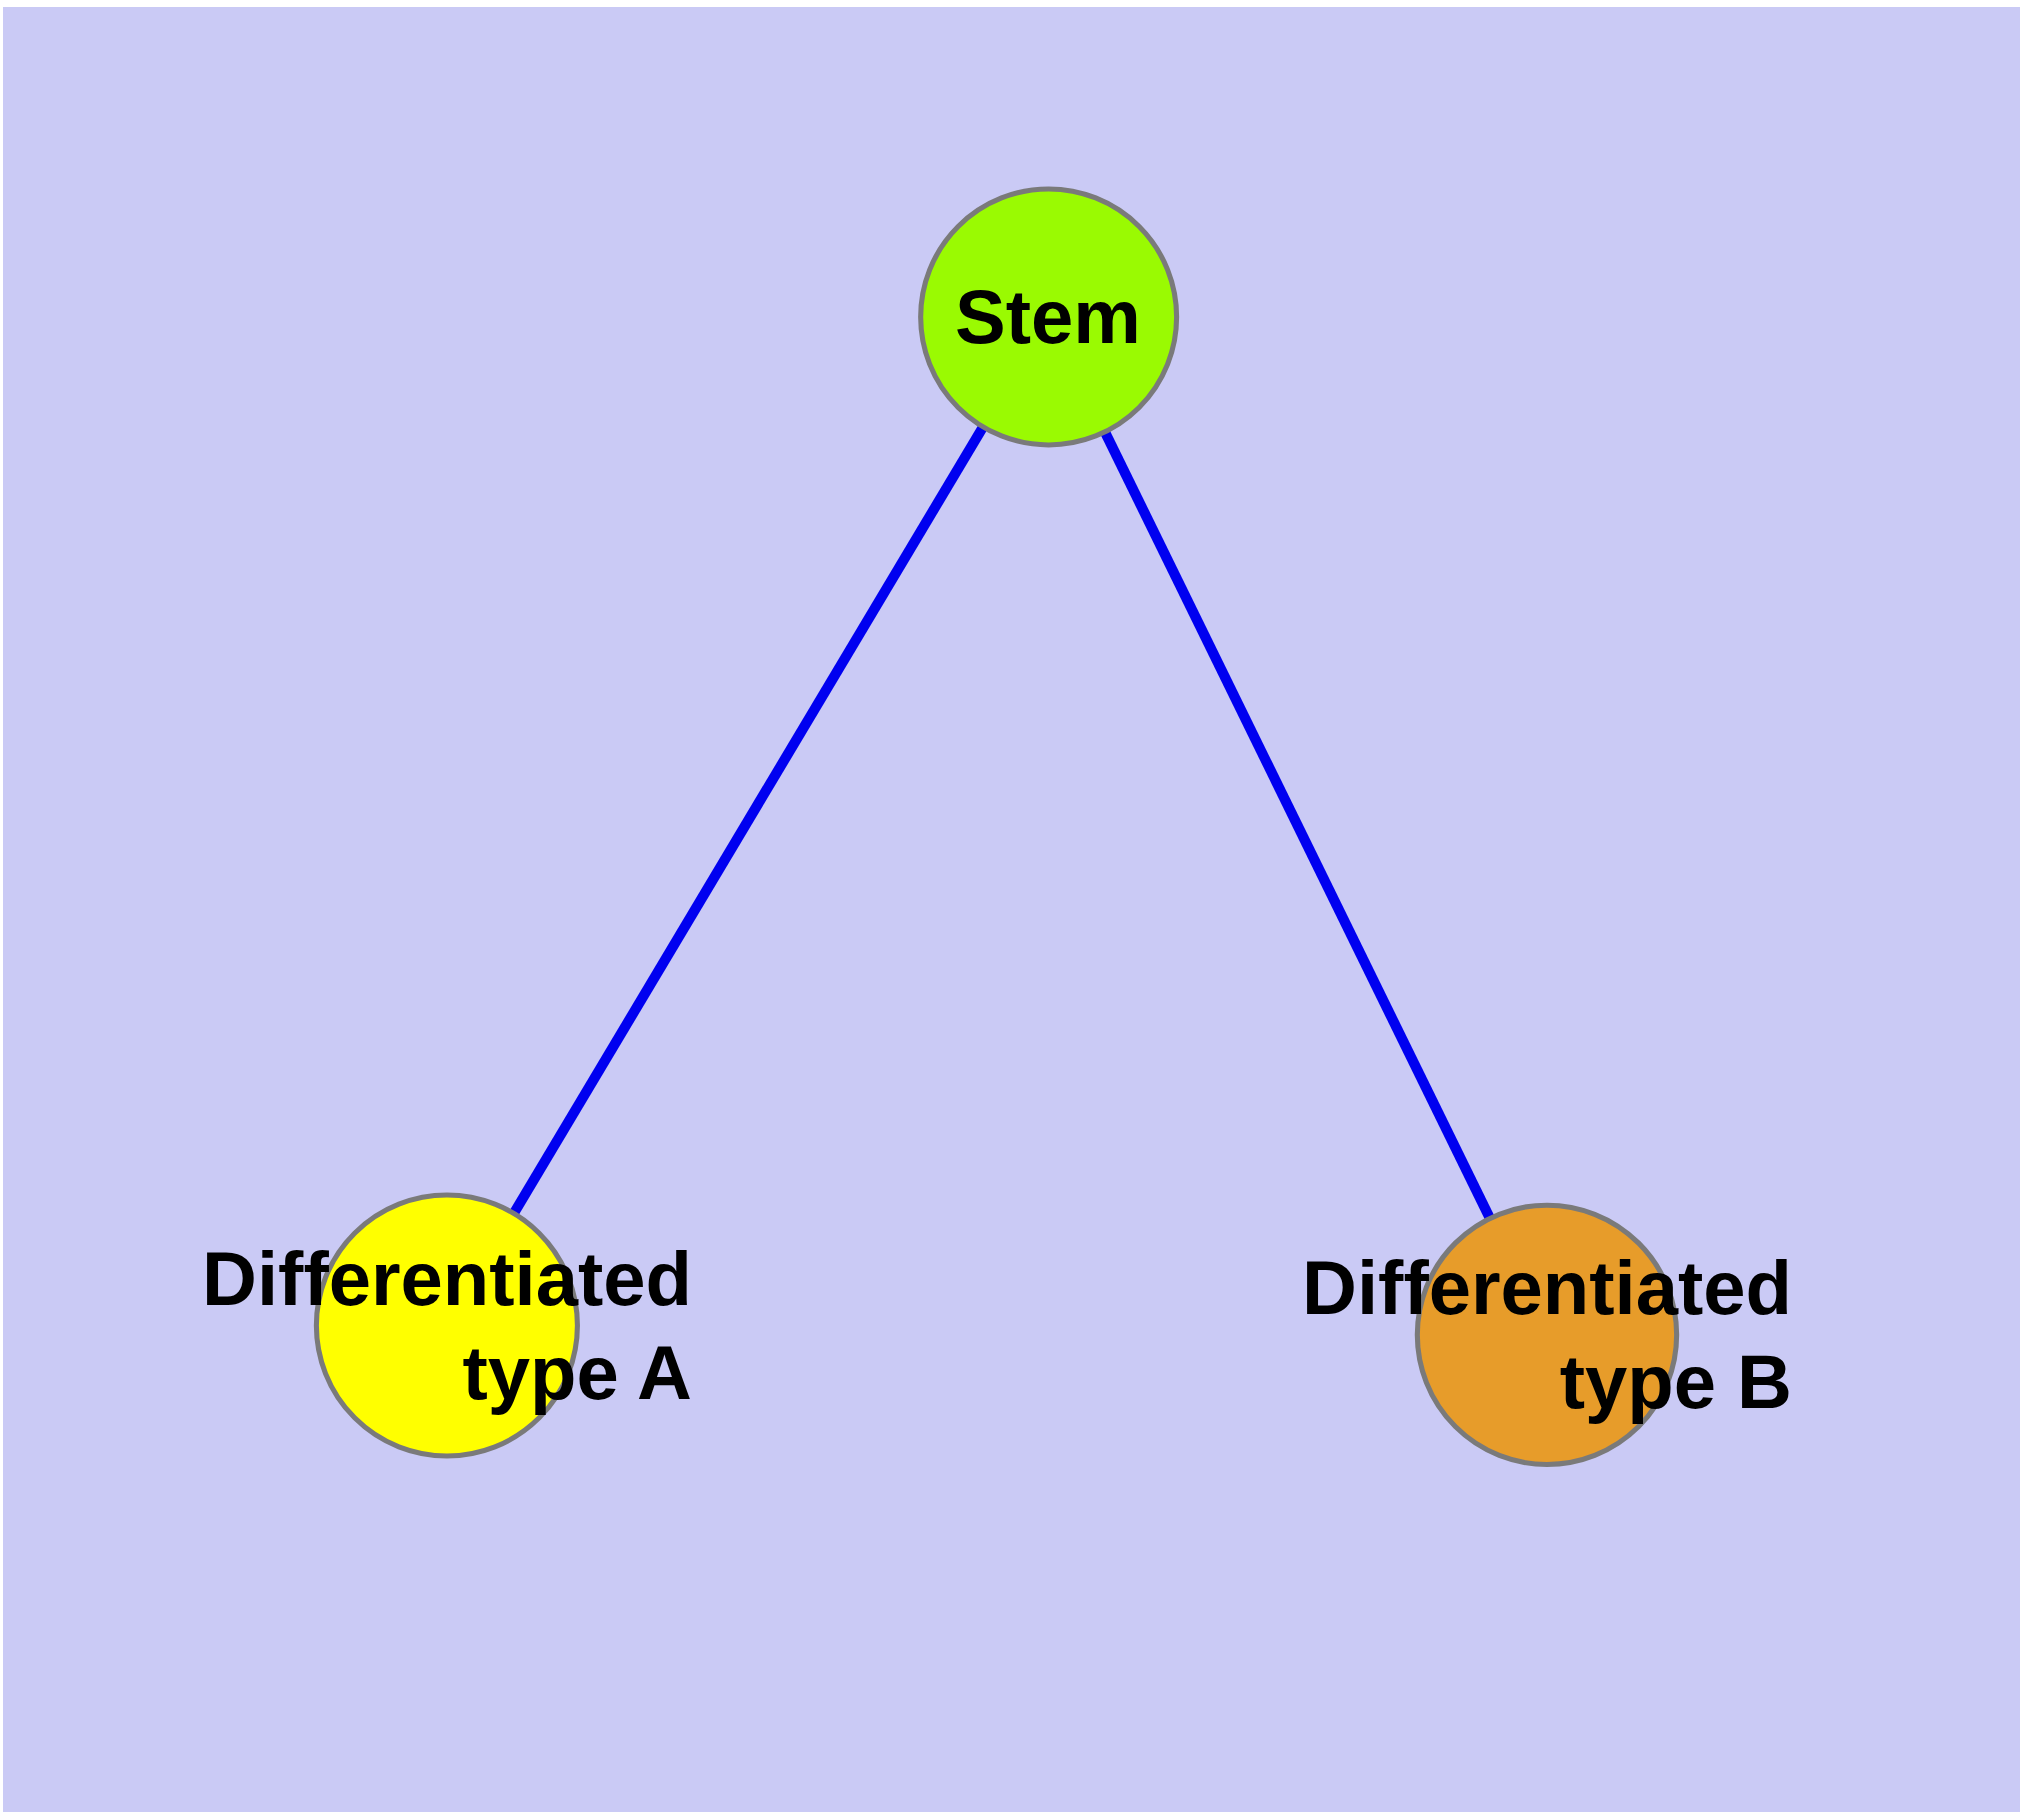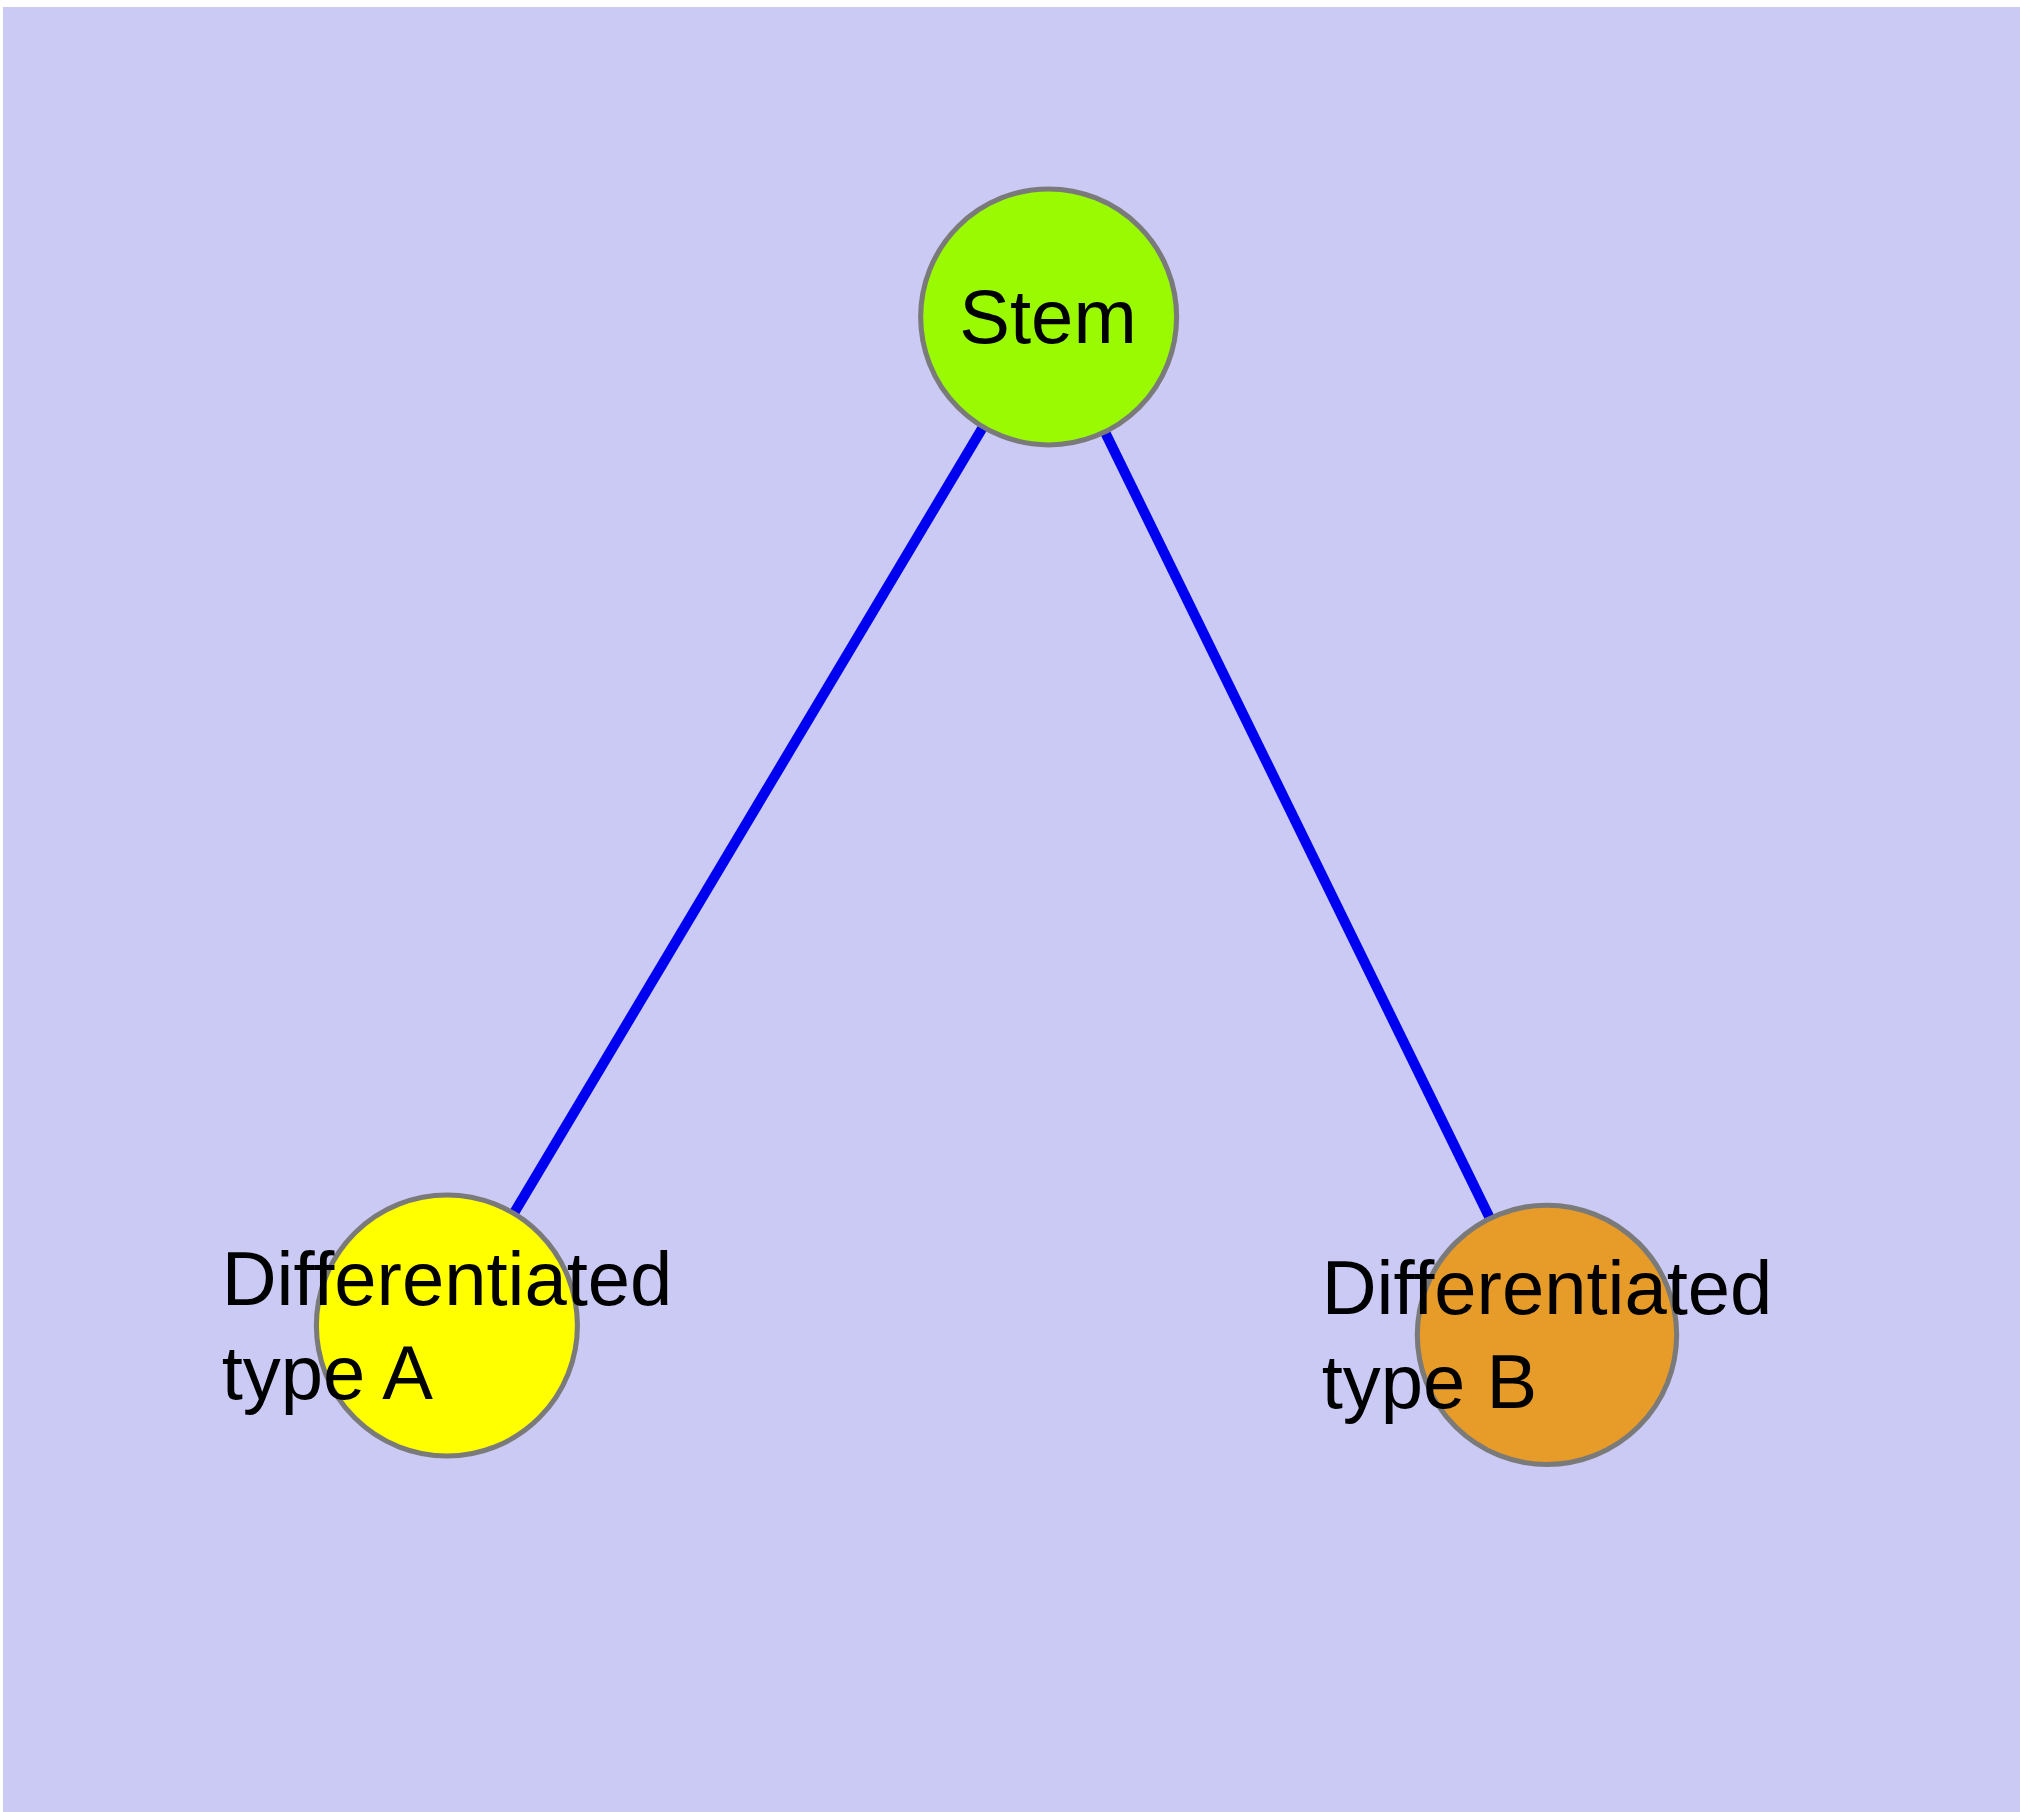--- a/index.html
+++ b/index.html
@@ -38,22 +38,22 @@
     background: #ffffff;
   }
   #graph-svg {
     position: absolute;
     left: 0;
     top: 0;
   }
   .node-label {
     position: absolute;
     transform: translate(-50%, -50%);
-    text-align: left;
-    font-weight: normal;
+    text-align: right;
+    font-weight: bold;
     font-size: 76px;
     line-height: 94px;
     color: #000000;
     white-space: pre-line;
     letter-spacing: 0;
     pointer-events: none;
   }
 </style>
 </head>
 <body>

